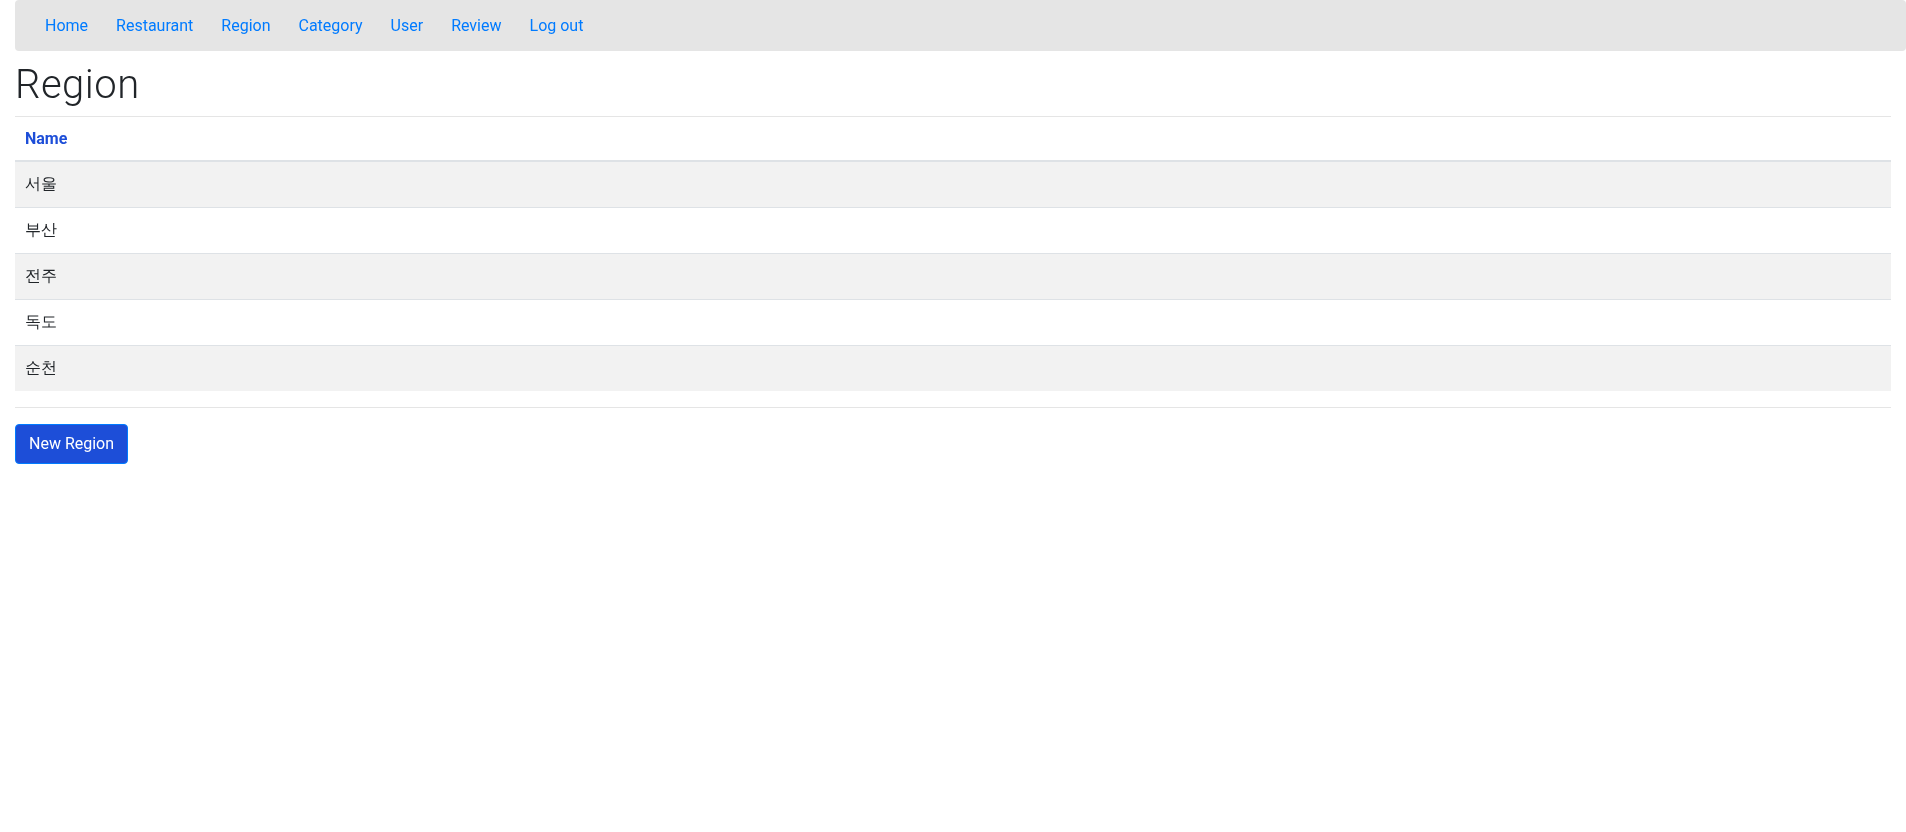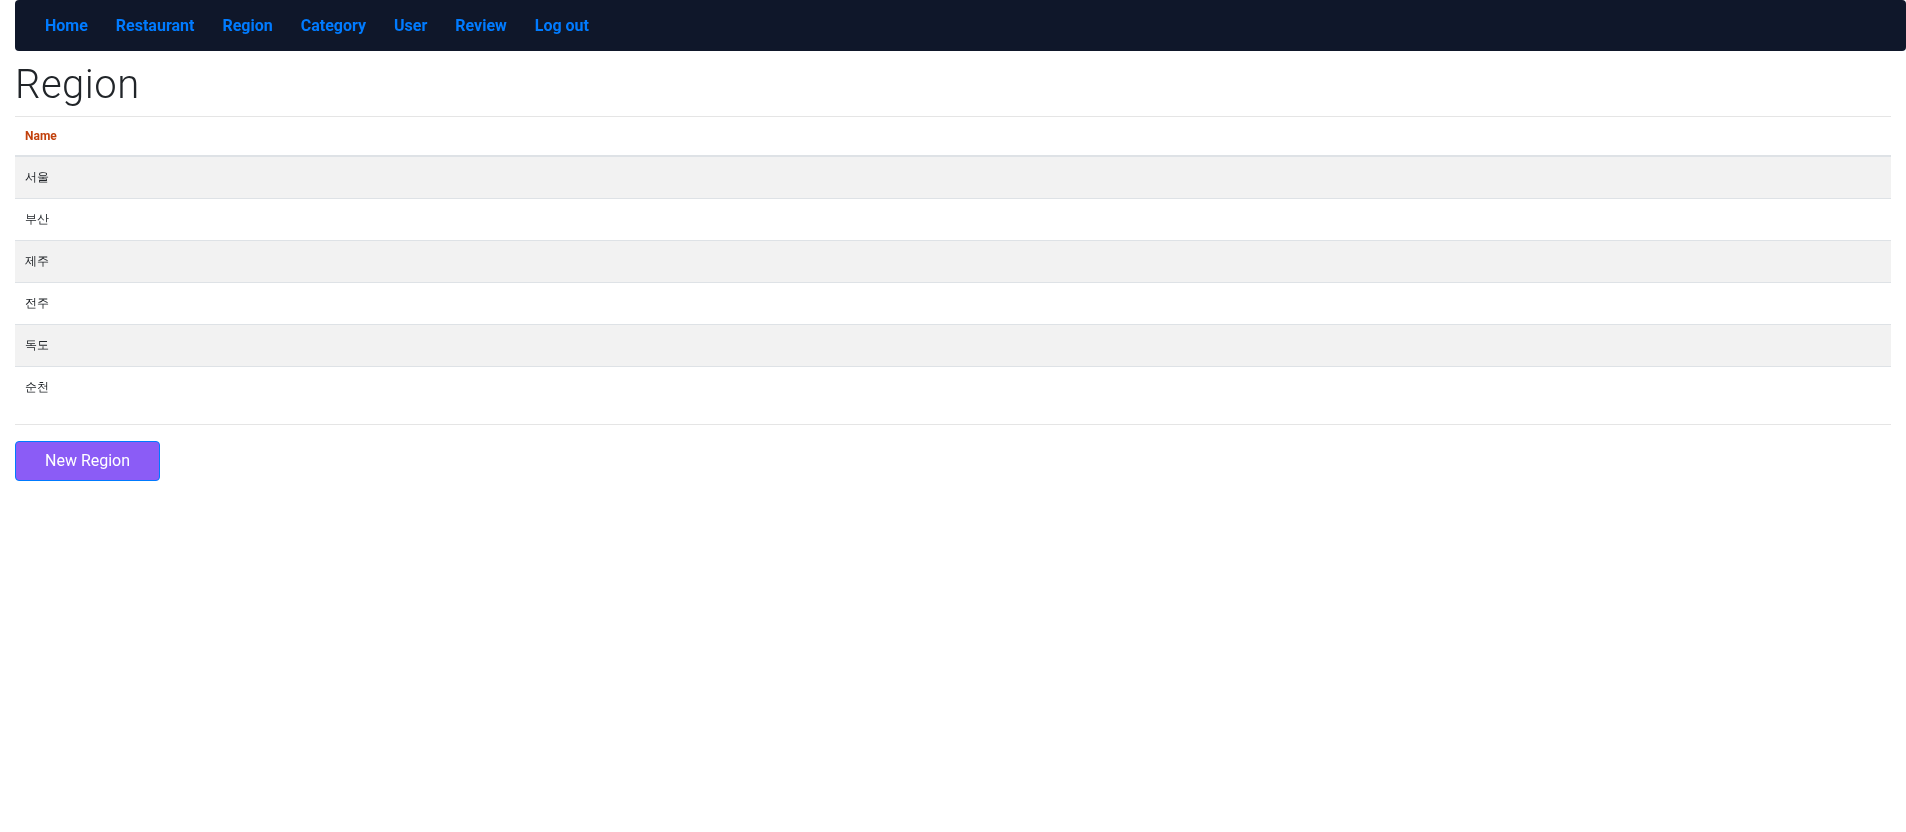--- a/index.html
+++ b/index.html
@@ -8,25 +8,24 @@
       padding: 0;
     }
     body {
       font-family: -apple-system, BlinkMacSystemFont, "Segoe UI", Roboto, "Helvetica Neue", Arial, sans-serif;
       font-size: 16px;
       color: #212529;
       background: #ffffff;
       padding: 0 15px;
     }
     .navbar {
-      background-color: #0f172a;
+      background-color: #e5e5e5;
       padding: 8px 16px;
       margin: 0 -15px 0 0;
       border-radius: 4px;
-      font-weight: bold;
     }
     .navbar ul {
       list-style: none;
       display: flex;
       gap: 0;
     }
     .navbar li {
       margin: 0;
     }
     .navbar a {
@@ -50,42 +49,42 @@
     }
     .table {
       width: 100%;
       border-collapse: collapse;
       margin-bottom: 16px;
     }
     .table thead th {
       text-align: left;
       padding: 12px 10px;
       font-weight: 700;
-      font-size: 12px;
+      font-size: 16px;
       border-bottom: 2px solid #dee2e6;
-      color: #c2410c;
+      color: #1d4ed8;
     }
     .table tbody td {
       padding: 12px 10px;
       border-top: 1px solid #dee2e6;
-      font-size: 12px;
+      font-size: 16px;
       color: #212529;
     }
     .table tbody tr:nth-child(odd) {
       background-color: #f2f2f2;
     }
     .table tbody tr:nth-child(even) {
       background-color: #ffffff;
     }
     .btn-primary {
       display: inline-block;
-      background-color: #8b5cf6;
+      background-color: #1d4ed8;
       color: #ffffff;
       border: 1px solid #007bff;
-      padding: 7px 29px;
+      padding: 7px 13px;
       font-size: 16px;
       border-radius: 4px;
       text-decoration: none;
       cursor: pointer;
       line-height: 1.5;
     }
     hr.action-sep {
       margin-top: 0;
       margin-bottom: 16px;
     }
@@ -119,23 +118,20 @@
       </tr>
     </thead>
     <tbody id="region-tbody">
     <tr>
           <td>서울</td>
         </tr>
         <tr>
           <td>부산</td>
         </tr>
         <tr>
-          <td>제주</td>
-        </tr>
-        <tr>
           <td>전주</td>
         </tr>
         <tr>
           <td>독도</td>
         </tr>
         <tr>
           <td>순천</td>
         </tr>
       </tbody>
   </table>

